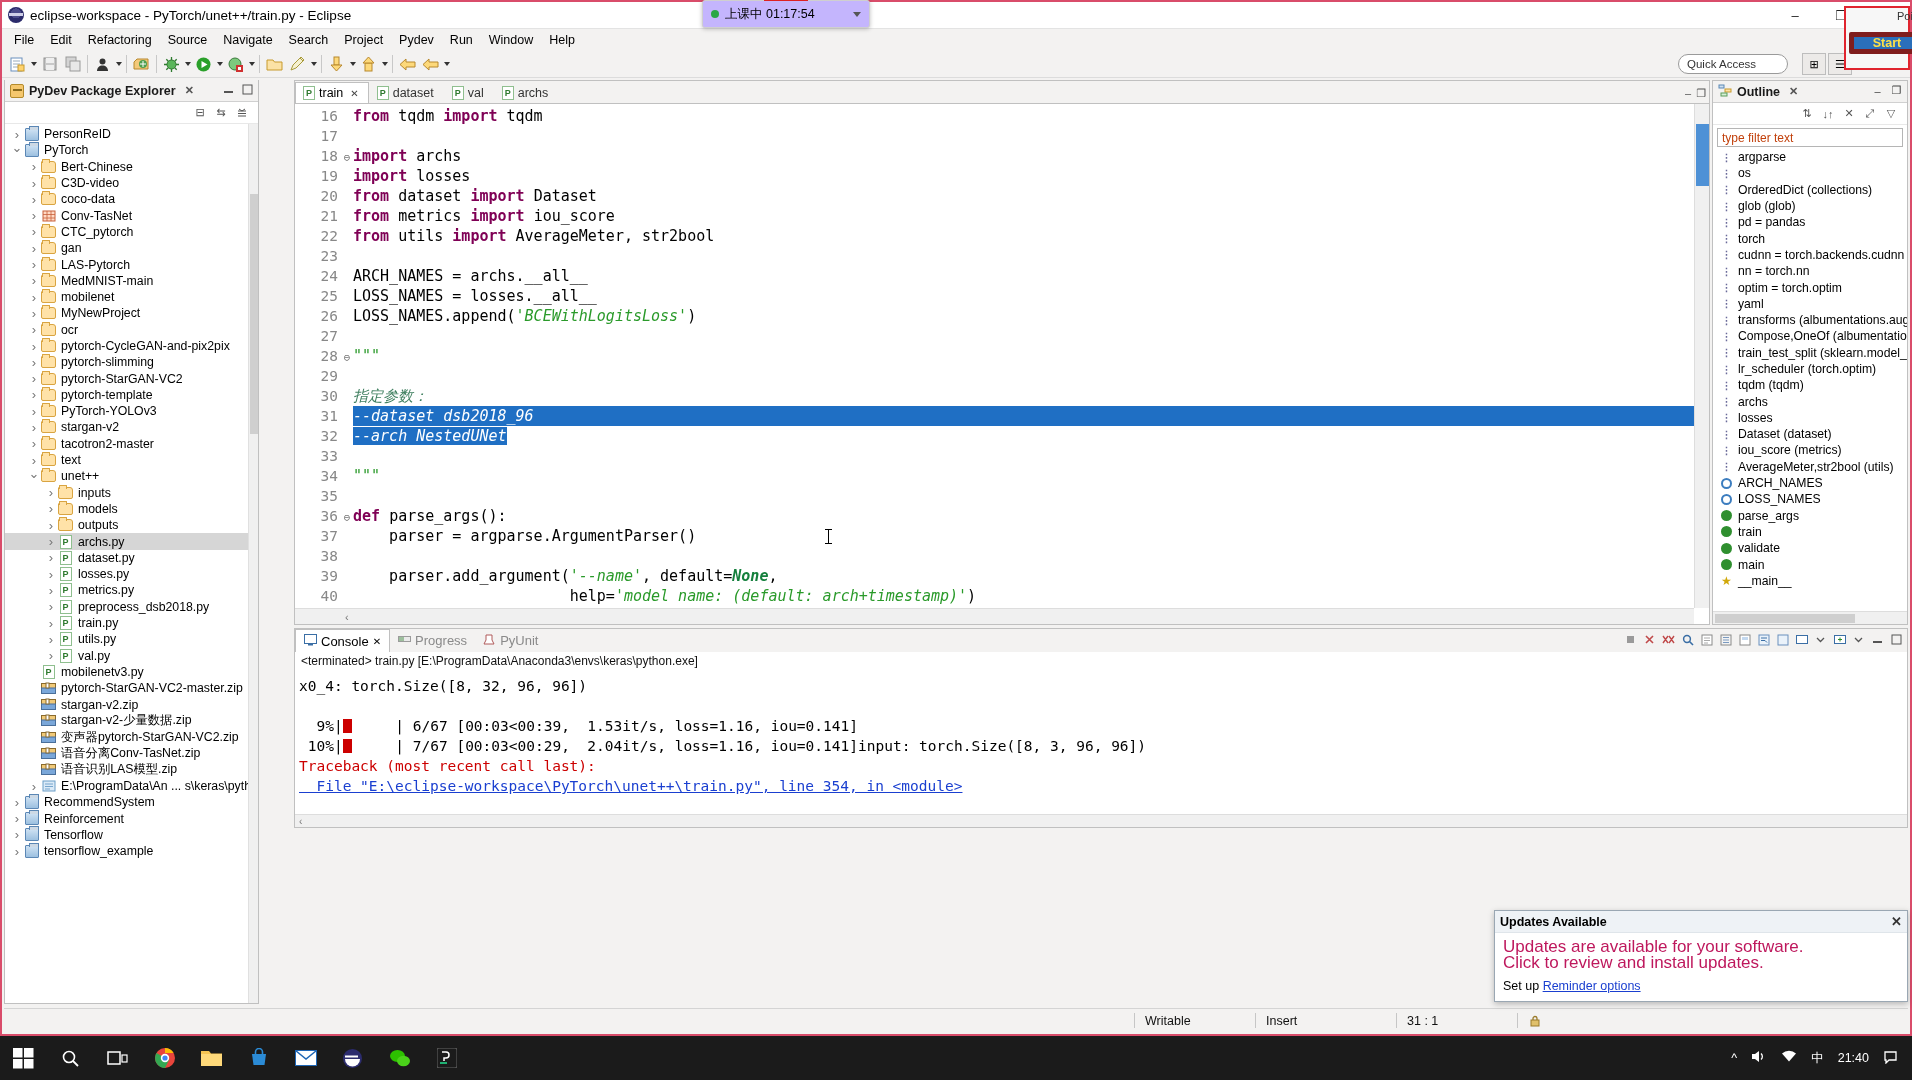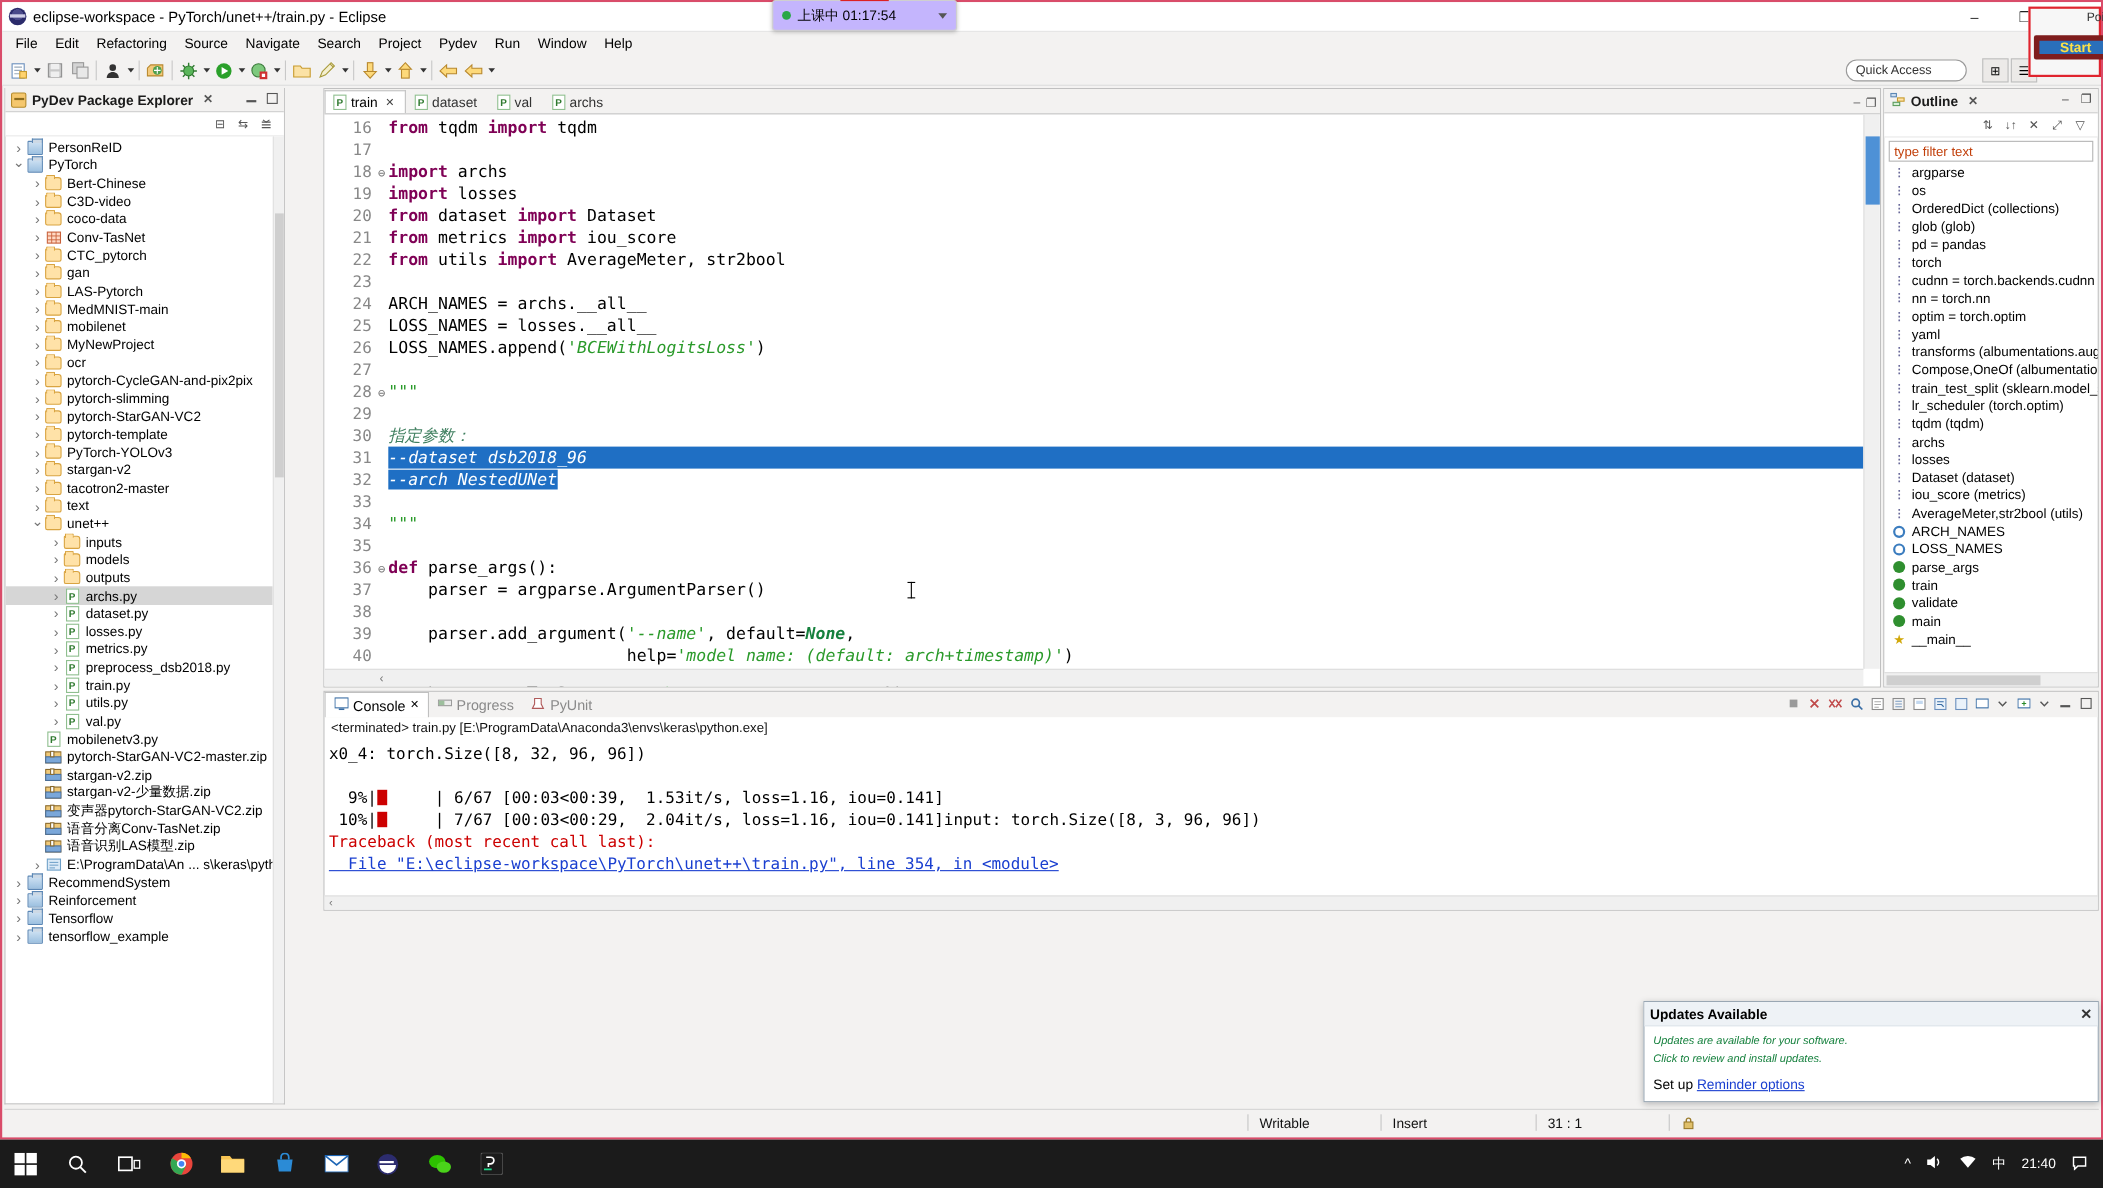--- a/index.html
+++ b/index.html
@@ -231,21 +231,21 @@
   
   .updates {
     position:absolute; right:2px; bottom:32px; width:414px; height:92px;
     background:#fff; border:1px solid #9aa7b3; z-index:50;
     box-shadow:0 2px 6px rgba(0,0,0,.25);
   }
   .upd-hd { height:22px; background:#eef2f6; display:flex; align-items:center;
             justify-content:space-between; padding:0 5px; font-size:12.5px; font-weight:bold;
             border-bottom:1px solid #dfe5ea;}
   .upd-x { font-size:13px; color:#333; }
-  .upd-body { padding:6px 8px; font-size:10px; line-height:16px; color:#15803d;font-style:italic; }
+  .upd-body { padding:6px 8px; font-size:17px; line-height:16px; color:#be185d; }
   .upd-foot { padding:2px 8px; font-size:12.5px; }
   .upd-link { color:#1a3fd0; text-decoration:underline; }
 
   
   .statusbar {
     position:absolute; left:2px; right:2px; bottom:2px; height:24px;
     background:#f3f2f1; border-top:1px solid #d4d4d4;
     display:flex; align-items:center; font-size:12.5px; color:#111;
   }
   .sb-cell { padding:0 10px; height:24px; display:flex; align-items:center; }

